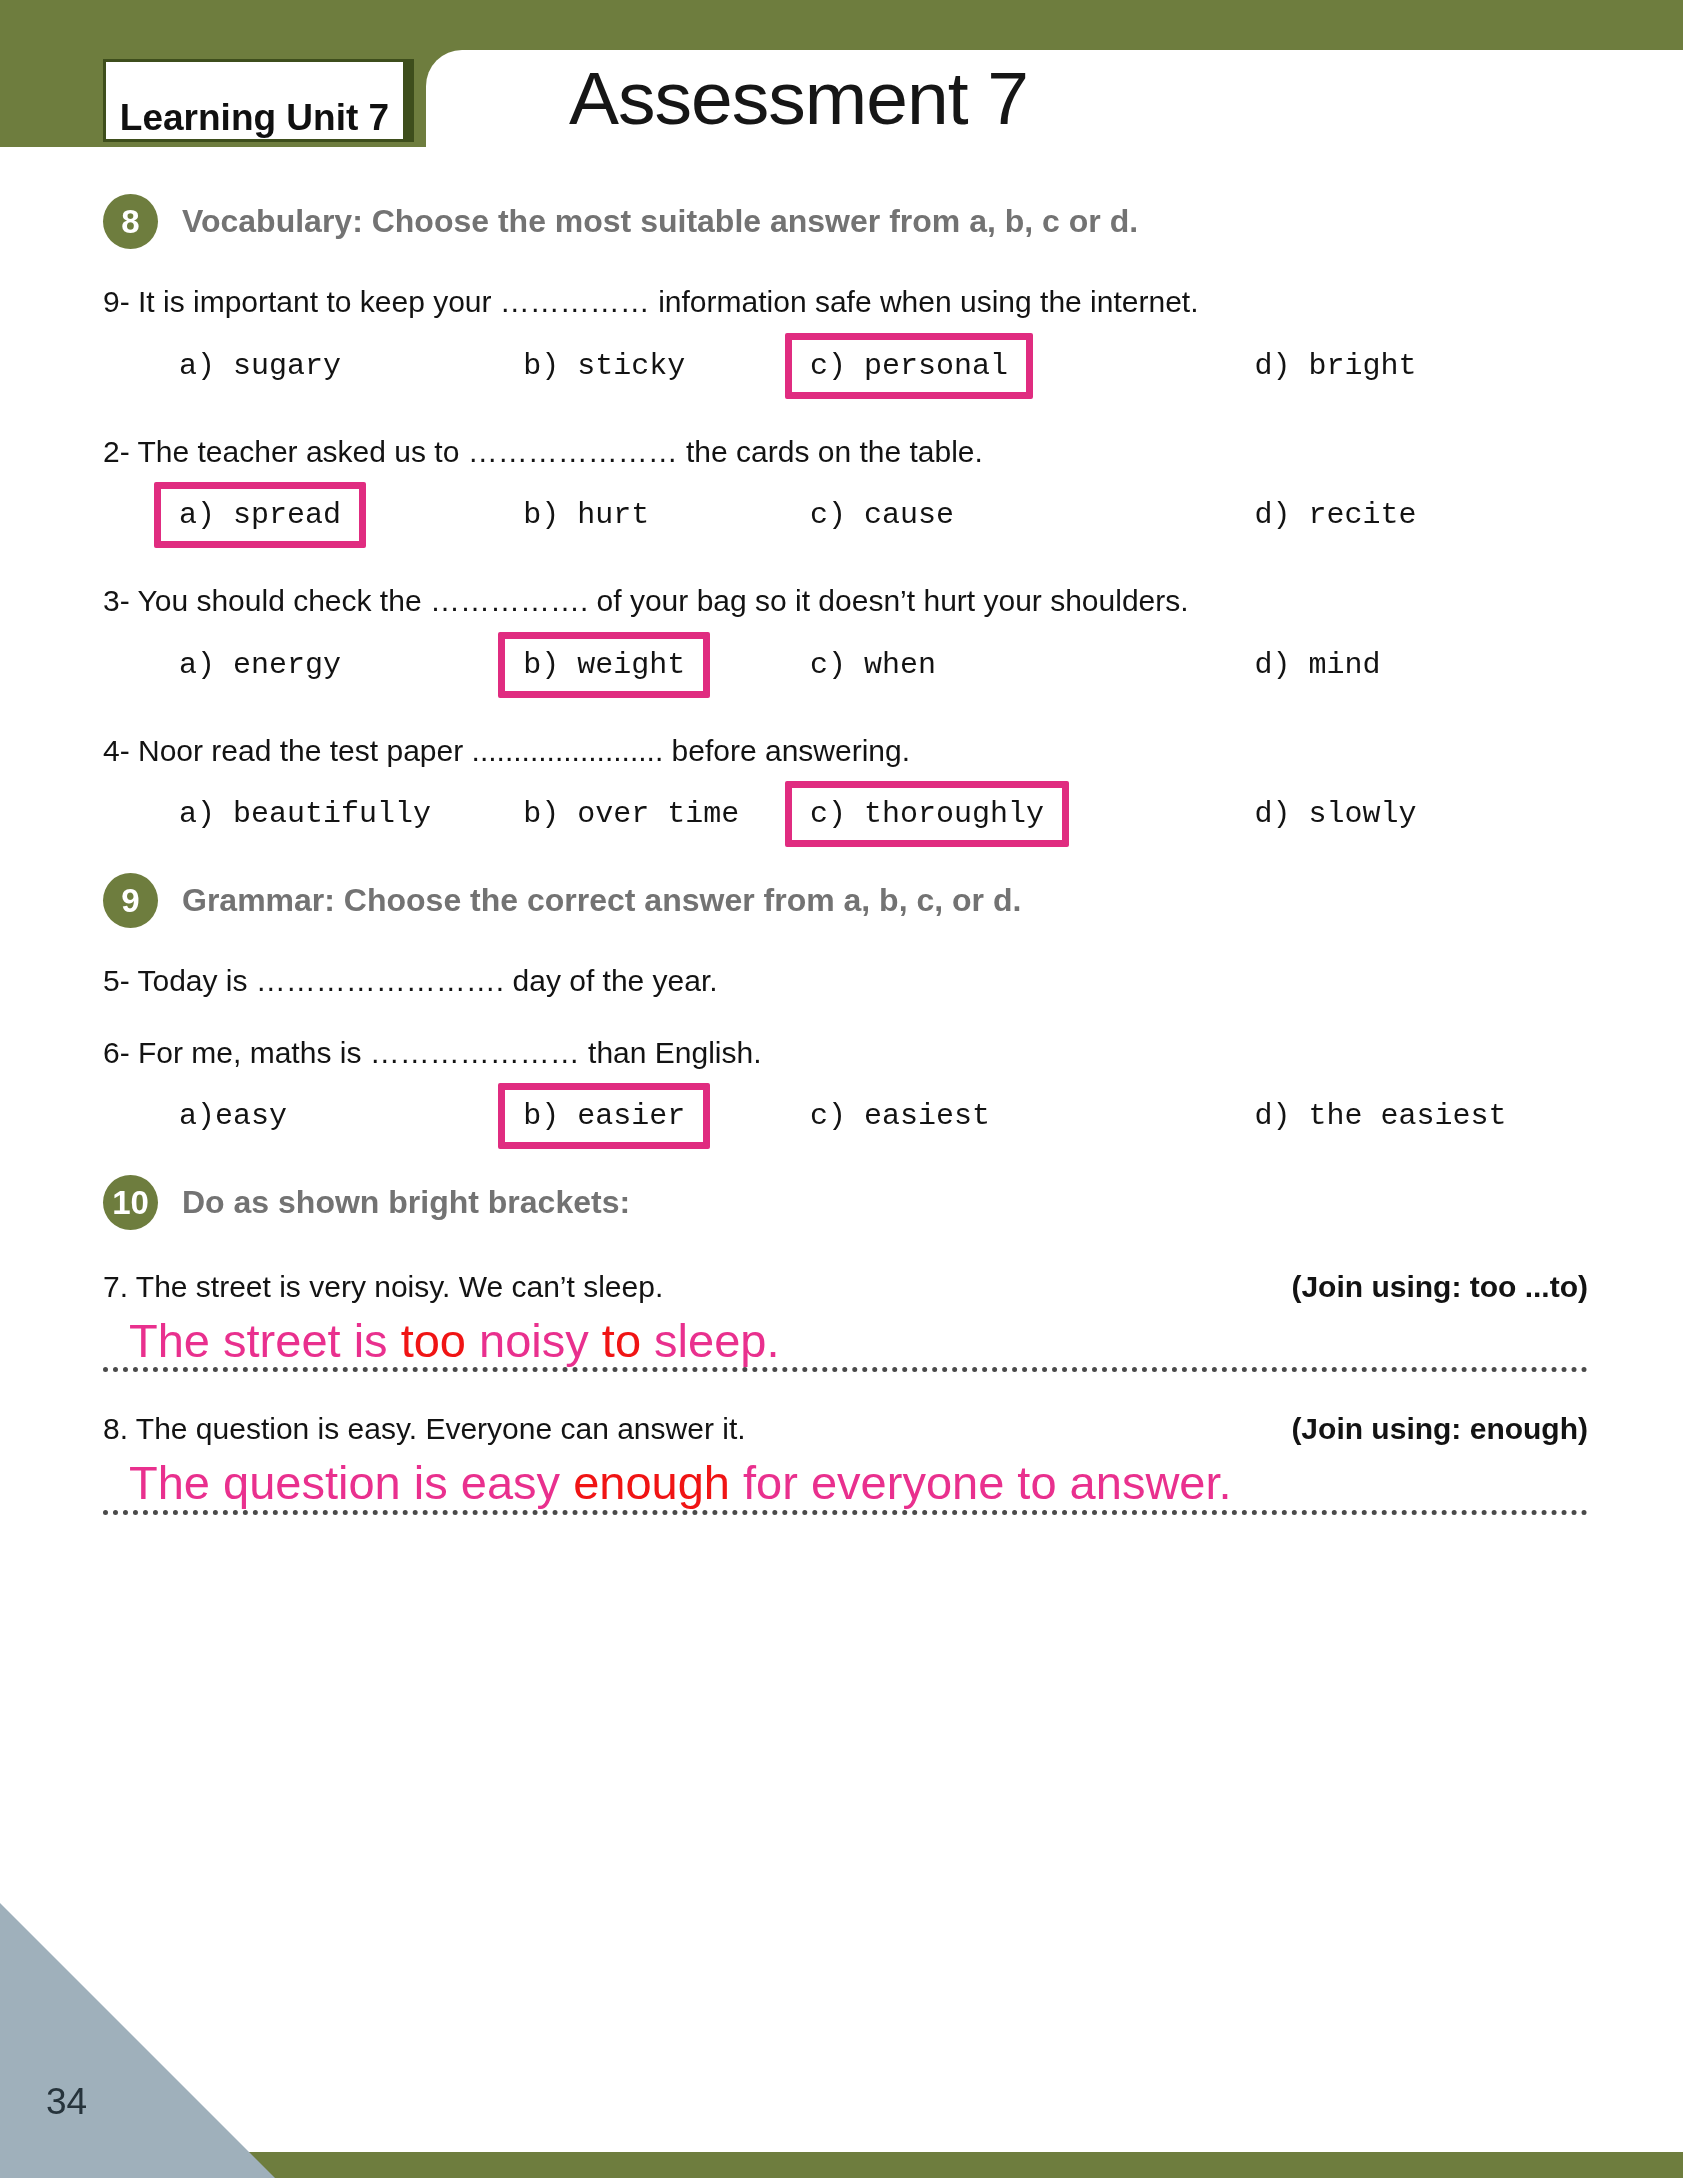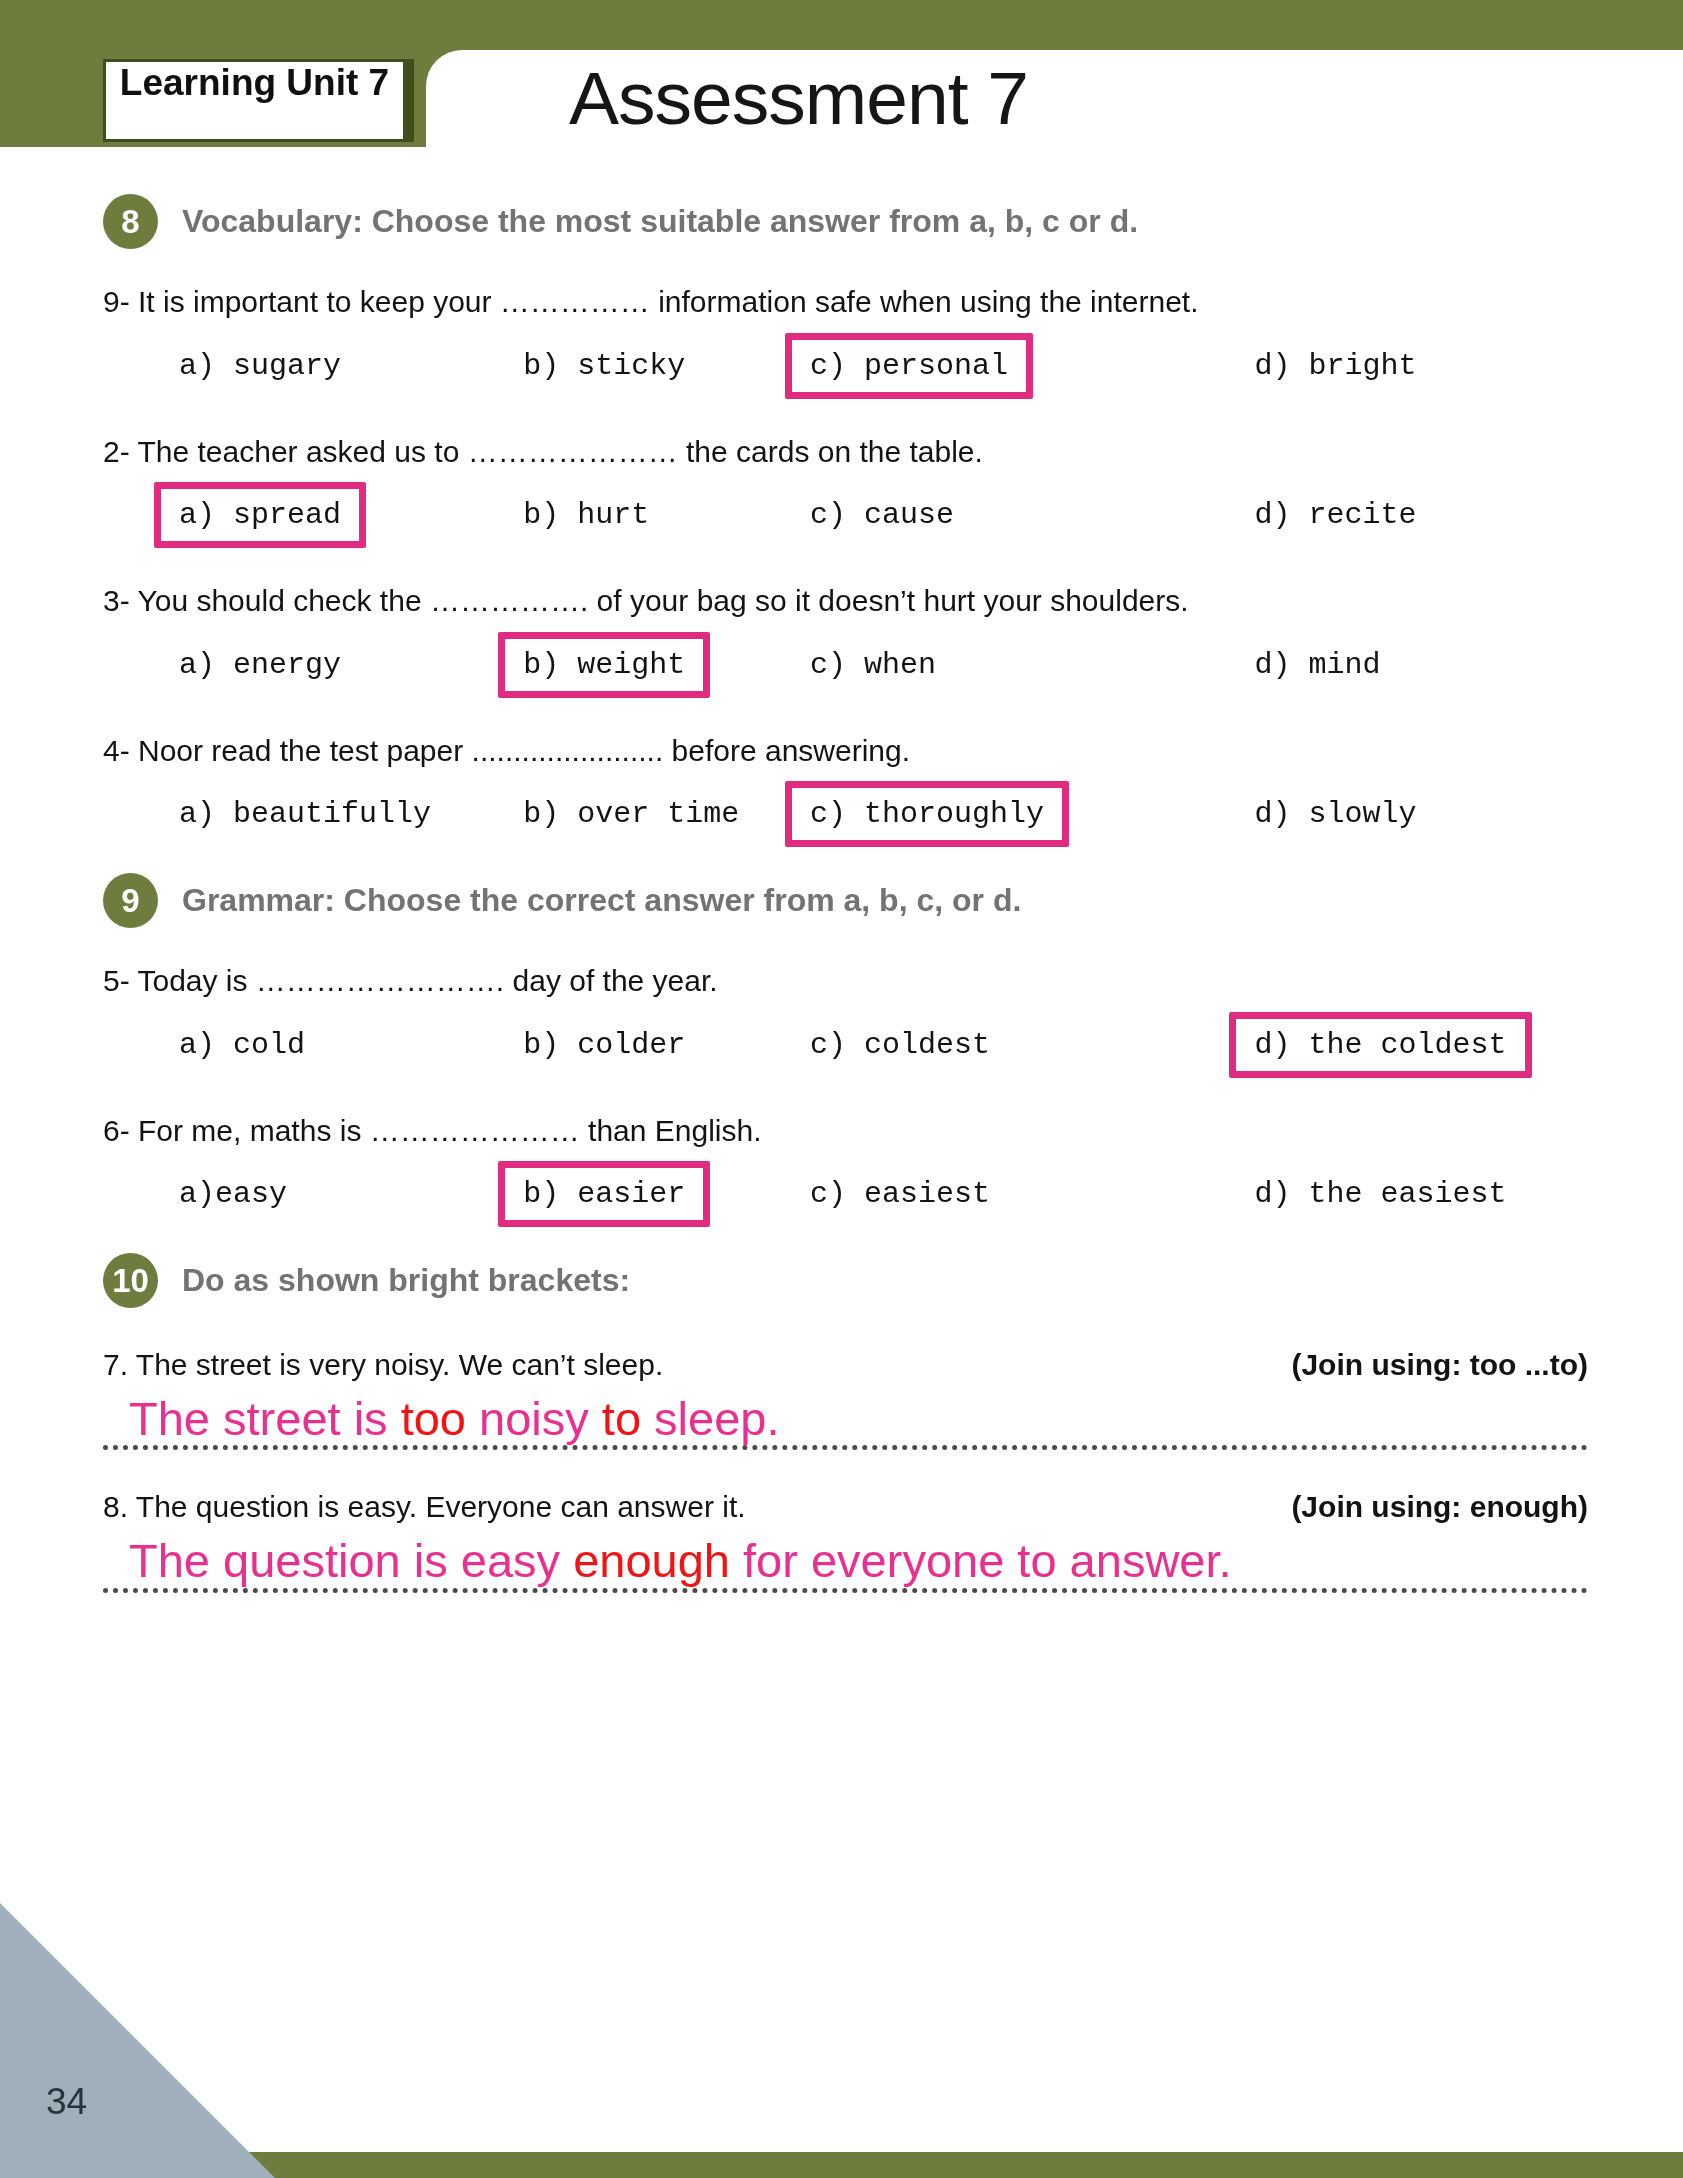--- a/index.html
+++ b/index.html
@@ -15,21 +15,21 @@
     background:#6e7d3e;
   }
   .band-notch {
     position:absolute; top:50px; left:426px; right:0; height:97px;
     background:#ffffff; border-top-left-radius:36px;
   }
   .unit-box {
     position:absolute; top:59px; left:103px; width:311px; height:83px;
     background:#ffffff;
     border:3px solid #3e4e1c; border-right:11px solid #3e4e1c;
-    display:flex; align-items:flex-start; justify-content:center;
+    display:flex; align-items:flex-end; justify-content:center;
   }
   .unit-box span { font-size:37px; font-weight:bold; color:#101010; }
   .title {
     position:absolute; top:61px; left:569px;
     font-size:75px; font-weight:400; letter-spacing:-1px; color:#161616;
     line-height:1;
   }
 
   
   .content { position:absolute; top:168px; left:103px; right:95px; }
@@ -132,26 +132,20 @@
       <div><span class="opt-label boxed">c) thoroughly</span></div>
       <div><span class="opt-label">d) slowly</span></div>
     </div>
 
     <div class="sec-head">
       <span class="sec-num">9</span>
       <span class="sec-title">Grammar: Choose the correct answer from a, b, c, or d.</span>
     </div>
 
     <p class="q-text">5- Today is ……………………. day of the year.</p>
-    <div class="options">
-      <div><span class="opt-label">a) cold</span></div>
-      <div><span class="opt-label">b) colder</span></div>
-      <div><span class="opt-label">c) coldest</span></div>
-      <div><span class="opt-label boxed">d) the coldest</span></div>
-    </div>
 
     <p class="q-text">6- For me, maths is ………………… than English.</p>
     <div class="options">
       <div><span class="opt-label">a)easy</span></div>
       <div><span class="opt-label boxed">b) easier</span></div>
       <div><span class="opt-label">c) easiest</span></div>
       <div><span class="opt-label">d) the easiest</span></div>
     </div>
 
     <div class="sec-head">

